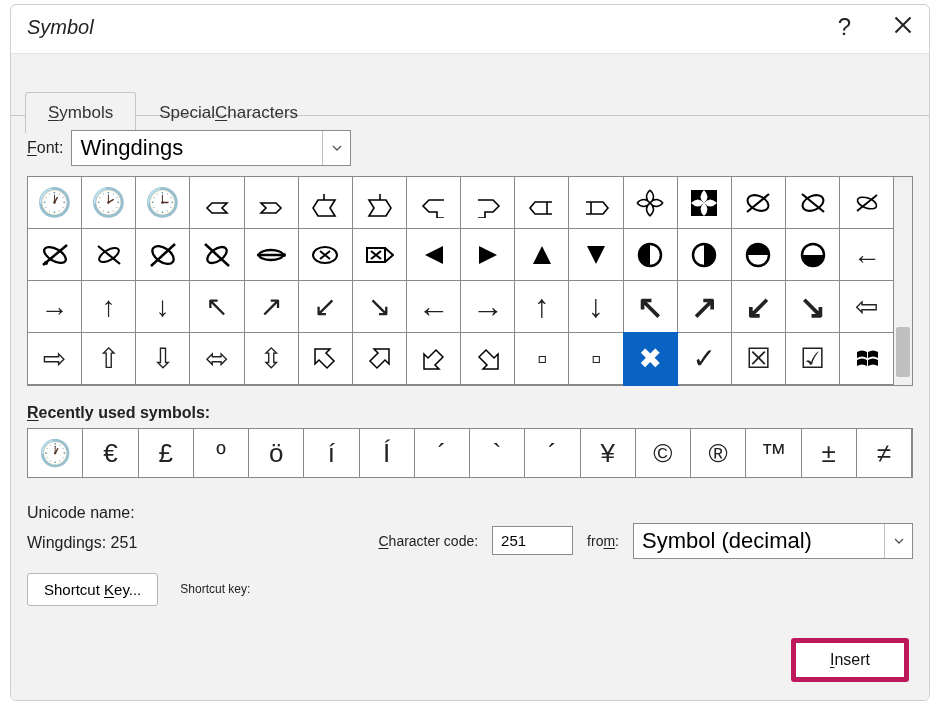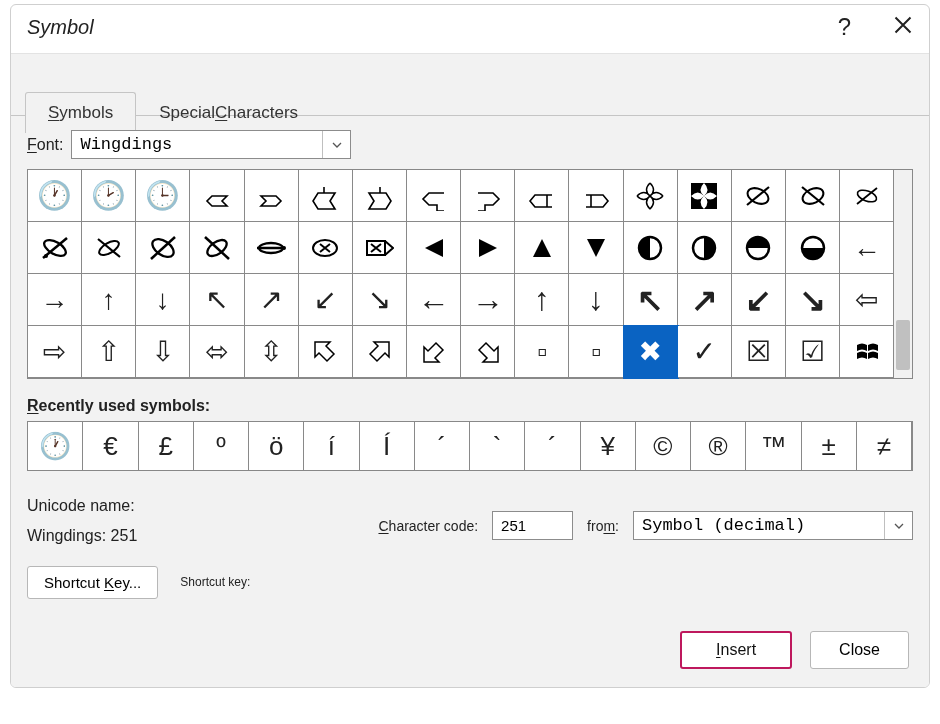--- a/index.html
+++ b/index.html
@@ -73,25 +73,24 @@
   .combo {
     position: relative;
     display: inline-flex;
     align-items: stretch;
     background: #fff;
     border: 1px solid #8c8c8c;
   }
   .combo input {
     border: none;
     padding: 4px 8px;
-    font-size: 17px;
+    font-size: 22px;
     width: 250px;
     outline: none;
     background: #fff;
-    font-family: Liberation Mono, monospace;
   }
   .combo .drop {
     width: 28px;
     border-left: 1px solid #bfbfbf;
     display: flex; align-items: center; justify-content: center;
     cursor: pointer;
   }
   .chev { width: 10px; height: 10px; }
 
   .grid-wrap {
@@ -145,21 +144,21 @@
   .recent-grid {
     display: grid;
     grid-template-columns: repeat(16, 1fr);
     grid-auto-rows: 48px;
     border: 1px solid #888;
     background: #fff;
     margin-bottom: 20px;
   }
   .recent-grid .cell { font-size: 26px; border-bottom:none;}
 
-  .info-row { display:flex; justify-content: space-between; align-items:flex-start; }
+  .info-row { display:flex; justify-content: space-between; align-items:flex-end; }
   .unicode-block { font-size: 16px; line-height: 1.9; }
   .right-block { display:flex; gap: 14px; align-items:center; }
   .cc-input {
     border: 1px solid #8c8c8c;
     background: #fff;
     padding: 5px 8px;
     width: 81px;
     font-size: 15px;
   }
 
@@ -174,21 +173,21 @@
   }
 
   .footer {
     display: flex;
     justify-content: flex-end;
     gap: 18px;
     padding: 14px 20px 18px 16px;
     background: #f2f2f2;
   }
   .btn-primary {
-    border: 2px solid #be185d;
+    border: 5px solid #be185d;
     background: #fff;
     color: #111;
     padding: 8px 34px;
     font-size: 16px;
     border-radius: 3px;
     cursor: pointer;
   }
   .btn-secondary {
     border: 1px solid #b7b7b7;
     background: #fff;
@@ -492,21 +491,20 @@
       </button>
       <span style="font-size:12px; margin-left:6px;">Shortcut key:</span>
     </div>
 
   </div>
 
   <div class="footer">
     <button class="btn-primary">
       <span class="und">I</span><span>nsert</span>
     </button>
-    <button class="btn-secondary">Close</button>
   </div>
 
 </div>
 
 <svg width="0" height="0" style="position:absolute">
   <defs>
     <g id="ribbon-left">
         <path d="M25 15 L10 15 L5 20 L10 25 L25 25 L20 20 Z" fill="none" stroke="#000" stroke-width="1.6"></path>
       </g>
     <g id="ribbon-right">

